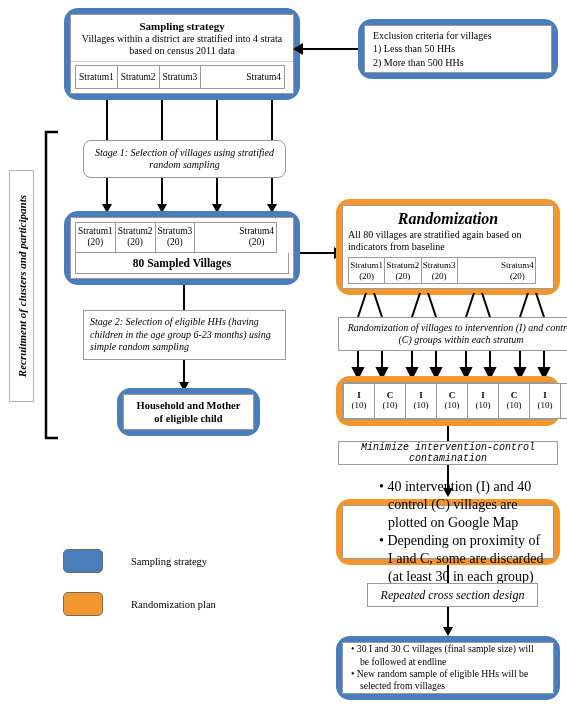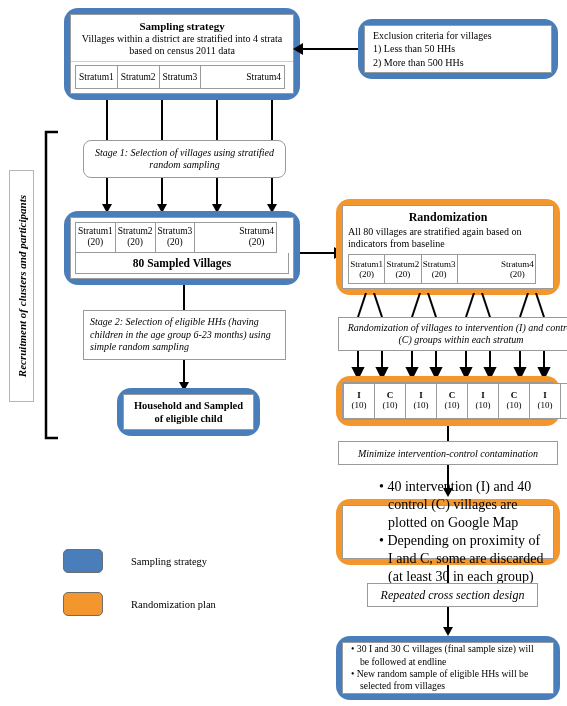--- a/index.html
+++ b/index.html
@@ -234,36 +234,36 @@
   <div class="abs plain" style="left:83px; top:310px; width:203px; height:50px;">
     <div class="italic" style="font-size:10px; line-height:1.27; padding:0 6px; text-align:left;">Stage 2: Selection of eligible HHs (having children in the age group 6-23 months) using simple random sampling</div>
   </div>
 
   <div class="abs vline" style="left:183px; top:360px; height:24px;"></div>
   <div class="abs arrow-down" style="left:179px; top:382px;"></div>
 
   <div class="abs shell shell-blue" style="left:117px; top:388px; width:143px; height:48px;">
     <div class="shell-inner" style="align-items:center; justify-content:center;">
       <div class="ctr bold" style="font-size:10.5px; line-height:1.25;">
-        <div>Household and Sampled</div>
+        <div>Household and Mother</div>
         <div>of eligible child</div>
       </div>
     </div>
   </div>
 
   <svg class="abs" style="left:42px; top:130px; width:18px; height:310px;" viewBox="0 0 18 310">
     <path d="M16 2 L4 2 L4 308 L16 308" fill="none" stroke="#000" stroke-width="2.5"></path>
   </svg>
   <div class="abs vlabel" style="left:9px; top:170px; width:25px; height:232px;">
     <span>Recruitment of clusters and participants</span>
   </div>
 
   <div class="abs shell shell-orange" style="left:336px; top:199px; width:224px; height:96px;">
     <div class="shell-inner" style="padding:4px 5px;">
-      <div class="ctr bold" style="font-size:12px;">Randomization</div>
+      <div class="ctr bold" style="font-size:16px;font-style:italic;">Randomization</div>
       <div style="font-size:10px; line-height:1.22; margin-top:1px; text-align:left;">All 80 villages are stratified again based on indicators from baseline</div>
       <div class="strata-row" style="height:32px; margin-top:4px;">
         <div class="stratum-cell" style="font-size:9px;">
           <span>Stratum1</span>
           <span>(20)</span>
         </div>
         <div class="stratum-cell" style="font-size:9px;">
           <span>Stratum2</span>
           <span>(20)</span>
         </div>
@@ -358,21 +358,21 @@
           <div class="ic-cell" style="font-size:9px;">
             
             
           </div>
         </div>
       </div>
     </div>
   </div>
 
   <div class="abs vline" style="left:447px; top:426px; height:15px;"></div>
-  <div class="abs plain" style="left:338px; top:441px; width:220px; height:24px;">
+  <div class="abs plain" style="left:338px; top:441px; width:220px; height:24px;font-family:Liberation Mono, monospace;">
     <div class="italic" style="font-size:10px;">Minimize intervention-control contamination</div>
   </div>
   <div class="abs vline" style="left:447px; top:465px; height:25px;"></div>
   <div class="abs arrow-down" style="left:443px; top:488px;"></div>
 
   <div class="abs shell shell-orange" style="left:336px; top:499px; width:224px; height:66px;">
     <div class="shell-inner" style="justify-content:center;">
       <div class="bullets" style="font-size:14px;margin-left:28px;">
         <div>•  40 intervention (I) and 40 control (C) villages are plotted on Google Map</div>
         <div>•  Depending on proximity of I and C, some are discarded (at least 30 in each group)</div>

